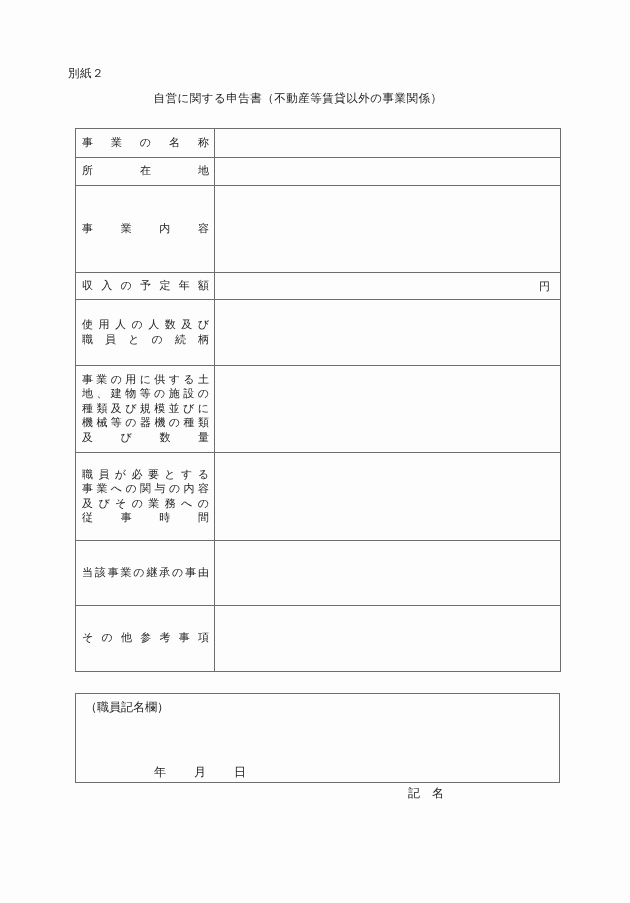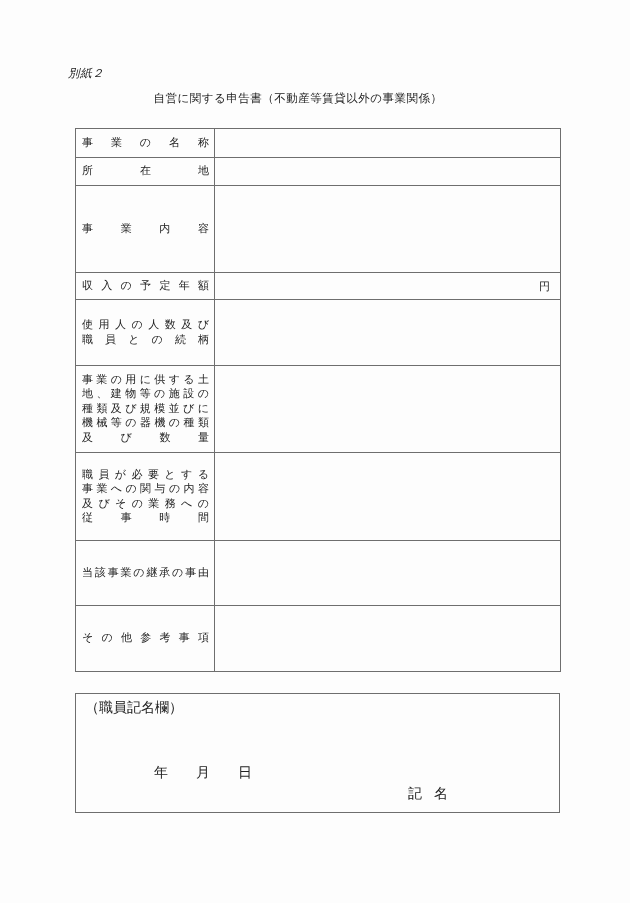--- a/index.html
+++ b/index.html
@@ -14,21 +14,20 @@
       overflow: hidden;
       font-family: "DejaVu Serif", "Liberation Serif", serif;
       color: #222;
     }
     .annex {
       position: absolute;
       left: 68px;
       top: 66px;
       font-size: 11.5px;
       letter-spacing: 0.5px;
-      font-style: italic;
     }
     .title {
       position: absolute;
       left: 0;
       width: 576px;
       top: 91px;
       text-align: center;
       font-size: 11.5px;
       letter-spacing: 0.5px;
       padding-left: 20px;
@@ -69,24 +68,24 @@
       right: 10px;
       top: 50%;
       transform: translateY(-50%);
       font-size: 11px;
     }
     .sign-box {
       position: absolute;
       left: 75px;
       top: 693px;
       width: 485px;
-      height: 120px;
+      height: 90px;
       border: 1.2px solid #6e6e6e;
       box-sizing: border-box;
-      font-size: 14px;
+      font-size: 12px;
     }
     .sign-box .heading {
       position: absolute;
       left: 9px;
       top: 5px;
     }
     .sign-box .statement {
       position: absolute;
       left: 15px;
       top: 27px;

